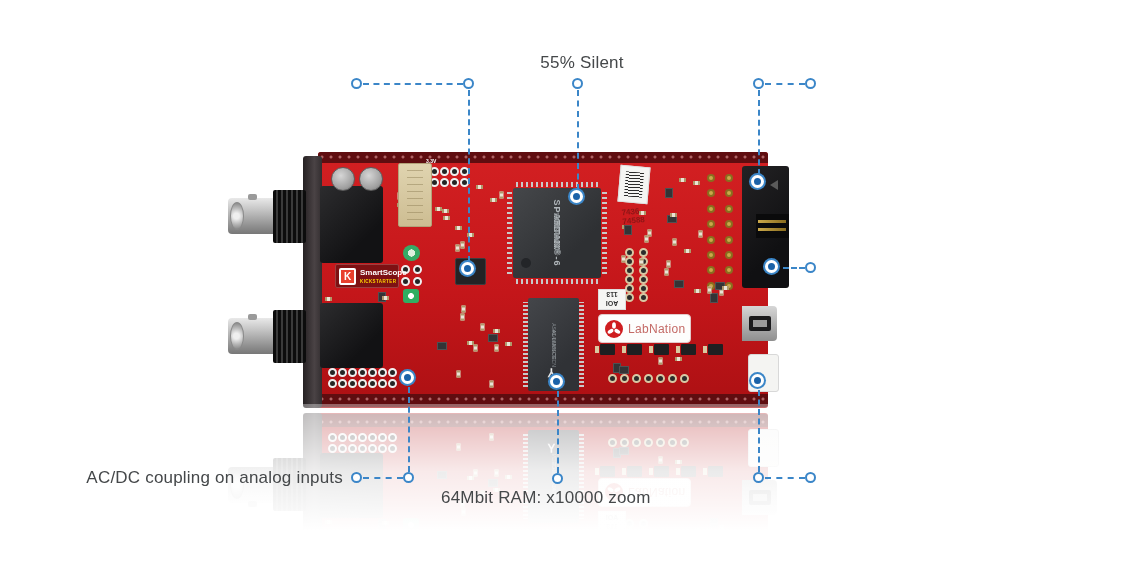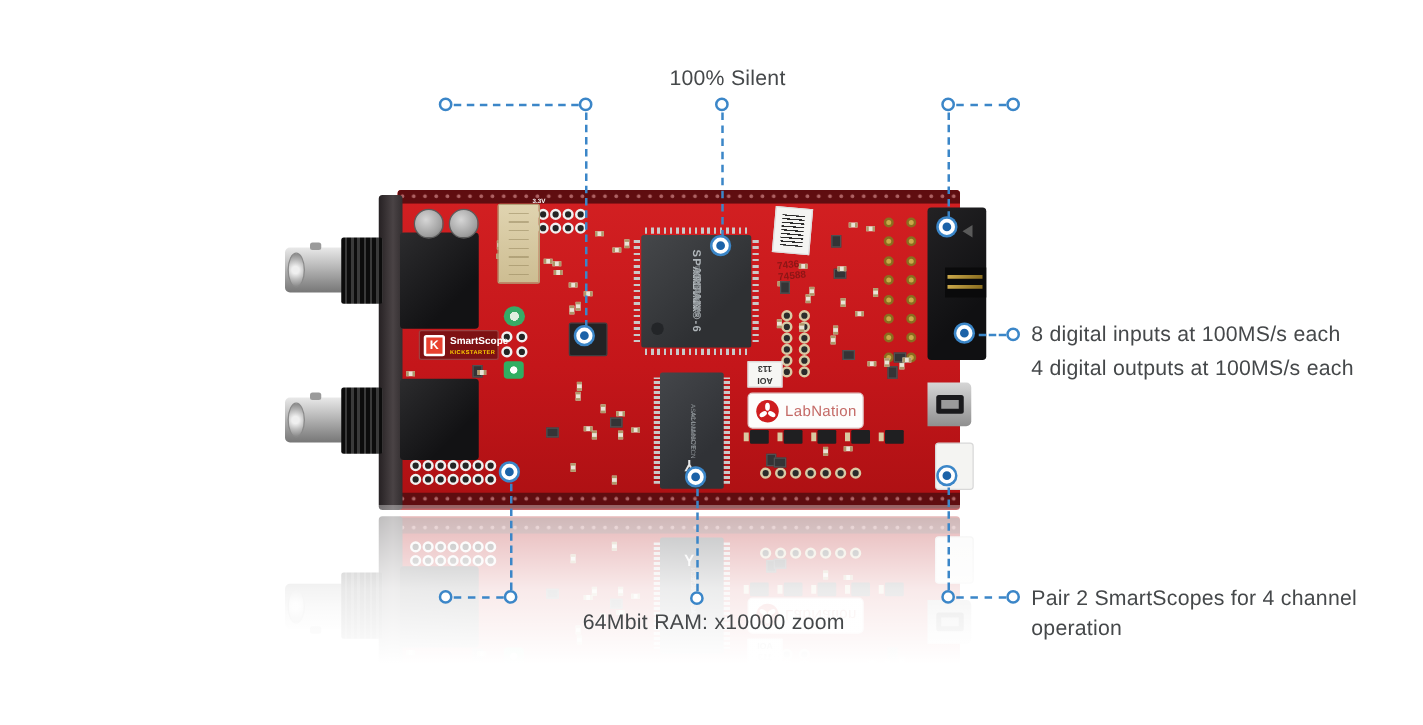--- a/index.html
+++ b/index.html
@@ -498,51 +498,46 @@
       <div class="icsm" style="left: 398.705px; top: 217.912px;"></div>
     </div>
     <div class="refl-fade"></div>
 
   <div class="oc" style="left:351px;top:78px;"></div>
   <div class="hline" style="left:363px;top:83px;width:100px;"></div>
   <div class="oc" style="left:463px;top:78px;"></div>
   <div class="vline" style="left:468px;top:90px;height:172px;"></div>
   <div class="dot" style="left:461px;top:262px;"></div>
 
-  <div class="lbl" style="left:482px;top:52px;width:200px;text-align:center;">100% Silent</div>
+  <div class="lbl" style="left:482px;top:52px;width:200px;text-align:center;">55% Silent</div>
   <div class="oc" style="left:572px;top:78px;"></div>
   <div class="vline" style="left:577px;top:90px;height:100px;"></div>
   <div class="dot" style="left:570px;top:190px;"></div>
 
   <div class="oc" style="left:753px;top:78px;"></div>
   <div class="hline" style="left:765px;top:83px;width:40px;"></div>
   <div class="oc" style="left:805px;top:78px;"></div>
   <div class="vline" style="left:758px;top:90px;height:85px;"></div>
   <div class="dot" style="left:751px;top:175px;"></div>
 
   <div class="dot" style="left:765px;top:260px;"></div>
   <div class="hline" style="left:783px;top:267px;width:22px;"></div>
   <div class="oc" style="left:805px;top:262px;"></div>
-  <div class="lbl" style="left:825px;top:257px;">8 digital inputs at 100MS/s each</div>
-  <div class="lbl" style="left:825px;top:284px;">4 digital outputs at 100MS/s each</div>
-
+
+  <div class="lbl" style="left:43px;top:467px;width:300px;text-align:right;">AC/DC coupling on analog inputs</div>
   <div class="oc" style="left:351px;top:472px;"></div>
   <div class="hline" style="left:363px;top:477px;width:40px;"></div>
   <div class="oc" style="left:403px;top:472px;"></div>
   <div class="vline" style="left:408px;top:387px;height:85px;"></div>
   <div class="dot" style="left:401px;top:371px;"></div>
 
   <div class="dot" style="left:550px;top:375px;"></div>
   <div class="vline" style="left:557px;top:391px;height:82px;"></div>
   <div class="oc" style="left:552px;top:473px;"></div>
-  <div class="lbl" style="left:441px;top:487px;width:260px;text-align:center;">64Mbit RAM: x10000 zoom</div>
+  <div class="lbl" style="left:441px;top:487px;width:260px;">64Mbit RAM: x10000 zoom</div>
 
   <div class="dot" style="left:751px;top:374px;"></div>
   <div class="vline" style="left:758px;top:390px;height:82px;"></div>
   <div class="oc" style="left:753px;top:472px;"></div>
   <div class="hline" style="left:765px;top:477px;width:40px;"></div>
   <div class="oc" style="left:805px;top:472px;"></div>
-  <div class="lbl" style="left:825px;top:467px;line-height:24px;">
-    <div>Pair 2 SmartScopes for 4 channel</div>
-    <div>operation</div>
-  </div>
 
 </div>
 
 </body></html>

